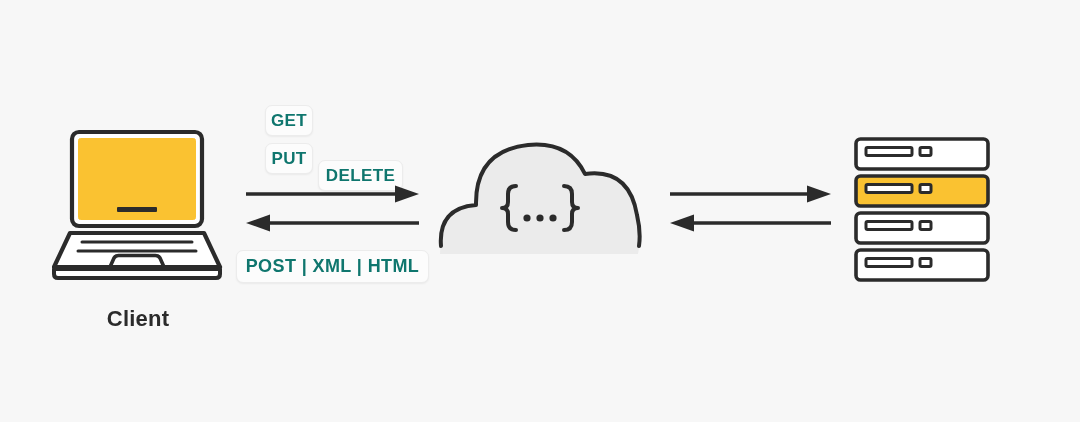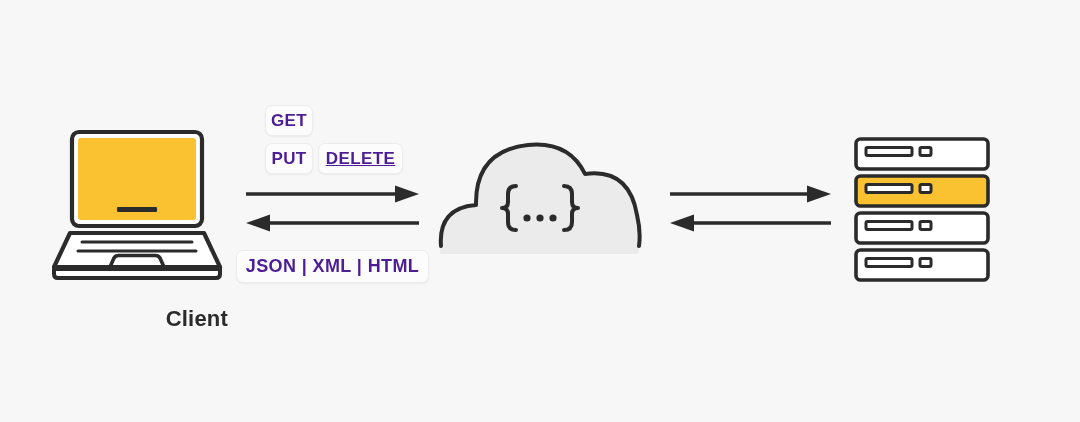--- a/index.html
+++ b/index.html
@@ -19,52 +19,52 @@
     height: 422px;
     background: #f7f7f7;
   }
 
   
   .abs { position: absolute; }
 
   
   .node-label {
     position: absolute;
-    text-align: right;
+    text-align: center;
     font-size: 22px;
     font-weight: bold;
     color: #2b2b2b;
     letter-spacing: 0.2px;
     white-space: nowrap;
   }
   #label-client  { left: 48px;  top: 306px; width: 180px; }
   #label-restapi { left: 450px; top: 306px; width: 180px; }
   #label-server  { left: 833px; top: 306px; width: 180px; }
 
   
   .pill {
     position: absolute;
     background: #fcfcfc;
     border: 1px solid #ececec;
     border-radius: 7px;
     box-shadow: 0 1px 2px rgba(0,0,0,0.055);
-    color: #4c1d95;
+    color: #0f766e;
     font-size: 17px;
     font-weight: bold;
     letter-spacing: 0.4px;
     display: flex;
     align-items: center;
     justify-content: center;
     white-space: nowrap;
     box-sizing: border-box;
   }
   #pill-get     { left: 265px; top: 105px; width: 48px;  height: 31px; }
   #pill-post    { left: 318px; top: 105px; width: 62px;  height: 31px; }
   #pill-put     { left: 265px; top: 143px; width: 48px;  height: 31px; }
-  #pill-delete  { left: 318px; top: 143px; width: 85px;  height: 31px; text-decoration: underline; }
+  #pill-delete  { left: 318px; top: 160px; width: 85px;  height: 31px; }
   #pill-formats { left: 236px; top: 250px; width: 193px; height: 33px; font-size: 18px; }
   #pill-http-request  { left: 675px; top: 140px; width: 149px; height: 31px; }
   #pill-http-response { left: 668px; top: 250px; width: 159px; height: 31px; }
 
   
   .arrow { position: absolute; }
 
   
   #client-laptop { left: 52px; top: 126px; width: 180px; height: 160px; }
 
@@ -106,21 +106,21 @@
   <svg class="arrow" style="left:245px; top:183px; width:175px; height:22px;" viewBox="0 0 175 22">
     <line x1="1" y1="11" x2="156" y2="11" stroke="#2b2b2b" stroke-width="3.4"></line>
     <path d="M 150 2.5 L 174 11 L 150 19.5 Z" fill="#2b2b2b"></path>
   </svg>
 
   <svg class="arrow" style="left:245px; top:212px; width:175px; height:22px;" viewBox="0 0 175 22">
     <line x1="19" y1="11" x2="174" y2="11" stroke="#2b2b2b" stroke-width="3.4"></line>
     <path d="M 25 2.5 L 1 11 L 25 19.5 Z" fill="#2b2b2b"></path>
   </svg>
 
-  <div class="pill" id="pill-formats">JSON | XML | HTML</div>
+  <div class="pill" id="pill-formats">POST | XML | HTML</div>
 
   <svg id="rest-cloud" class="abs" viewBox="0 0 216 126">
 
     <path d="M 8 118
              Q 8 74 44 70
              Q 44 16 96 10
              Q 136 6 152 38
              Q 196 32 204 78
              Q 210 100 206 118
              Z" fill="#ebebeb"></path>

